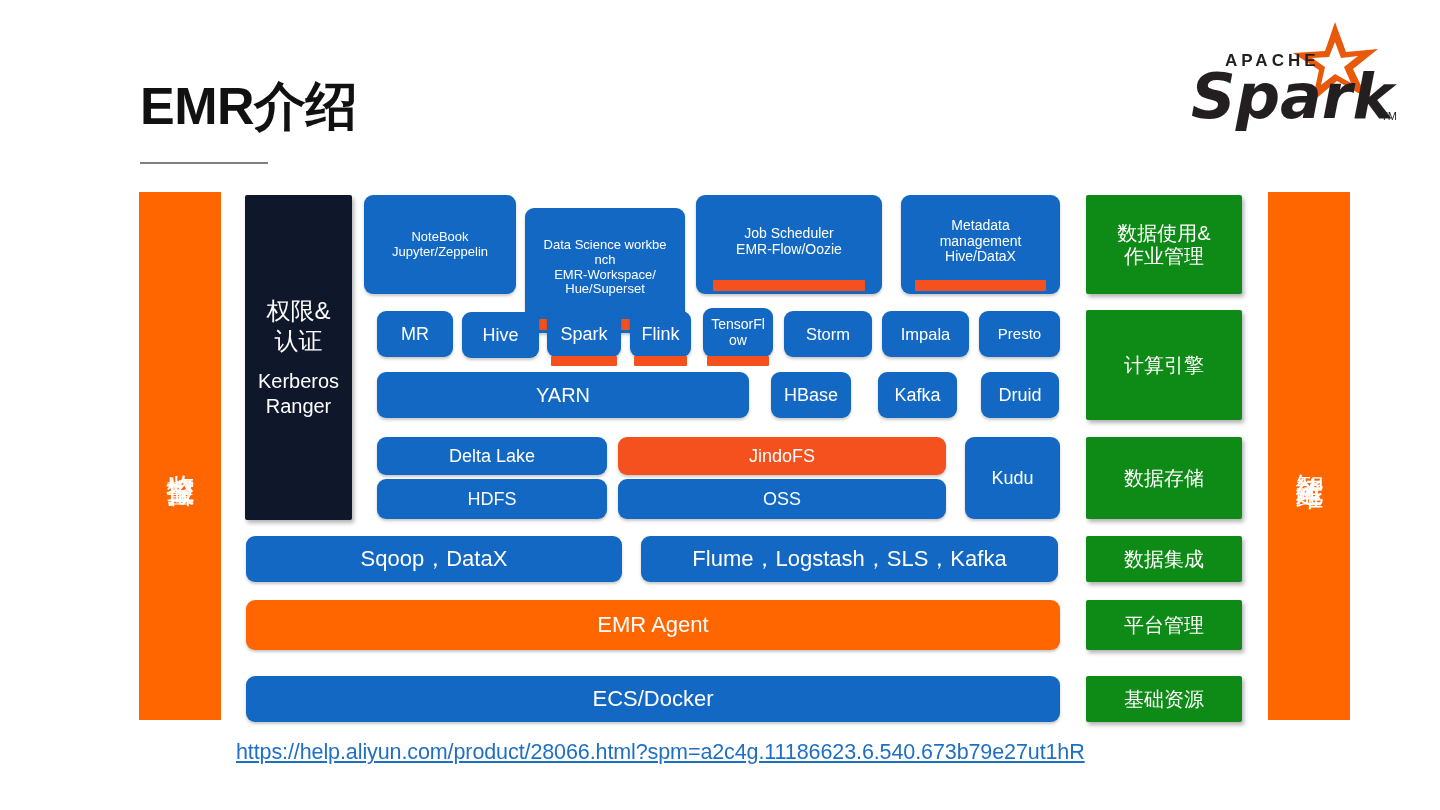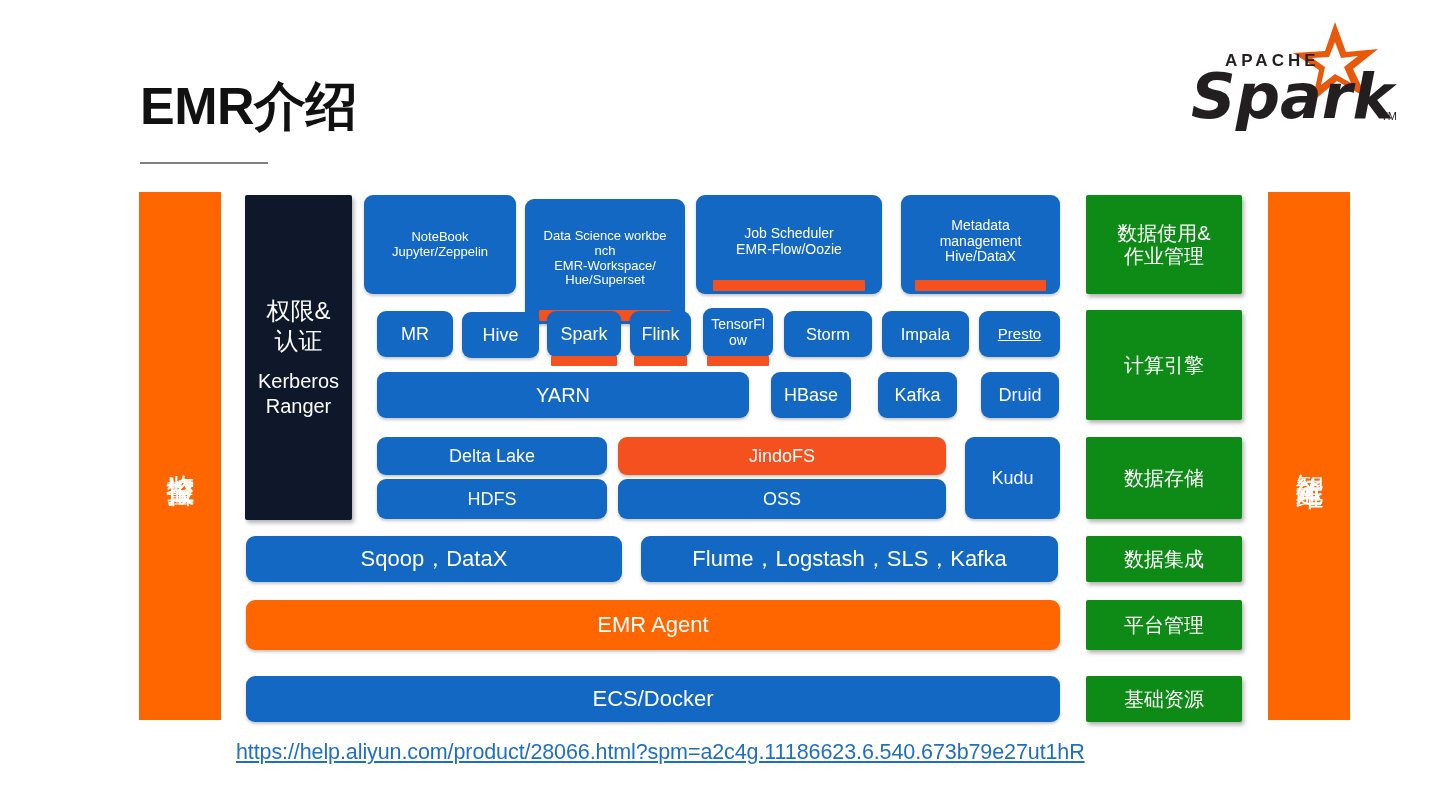--- a/index.html
+++ b/index.html
@@ -47,21 +47,21 @@
     color:#ffffff;letter-spacing:2px;
   }
 
   
   #doc-link{
     left:236px;top:740px;width:1020px;font-size:21.5px;color:#1f6fc4;
     text-decoration:underline;white-space:nowrap;letter-spacing:-0.1px;
   }
   .f13{font-size:13px;}
   .f14{font-size:14px;}
-  .f15{font-size:15px;text-decoration:underline;}
+  .f15{font-size:15px;}
   .f16{font-size:16.5px;}
   .f18{font-size:18px;}
   .f20{font-size:20px;}
   .f22{font-size:22px;}
   .f24{font-size:24px;}
   .f28{font-size:28px;}
 </style>
 </head>
 <body>
 
@@ -94,21 +94,21 @@
   </div>
 </div>
 
 <div class="abs box blue f13" style="left:364px;top:195px;width:152px;height:99px;">
   <div>
     <span>NoteBook</span><br>
     <span>Jupyter/Zeppelin</span>
   </div>
 </div>
 
-<div class="abs box blue f13" style="left:525px;top:199px;width:160px;height:125px;position:absolute;">
+<div class="abs box blue f13" style="left:525px;top:208px;width:160px;height:125px;position:absolute;">
   <div style="position:relative;z-index:1;margin-bottom:6px;">
     <span>Data Science workbe</span><br>
     <span>nch</span><br>
     <span>EMR-Workspace/</span><br>
     <span>Hue/Superset</span>
   </div>
   <i class="accent"></i>
 </div>
 
 <div class="abs box blue f14" style="left:696px;top:195px;width:186px;height:99px;">

